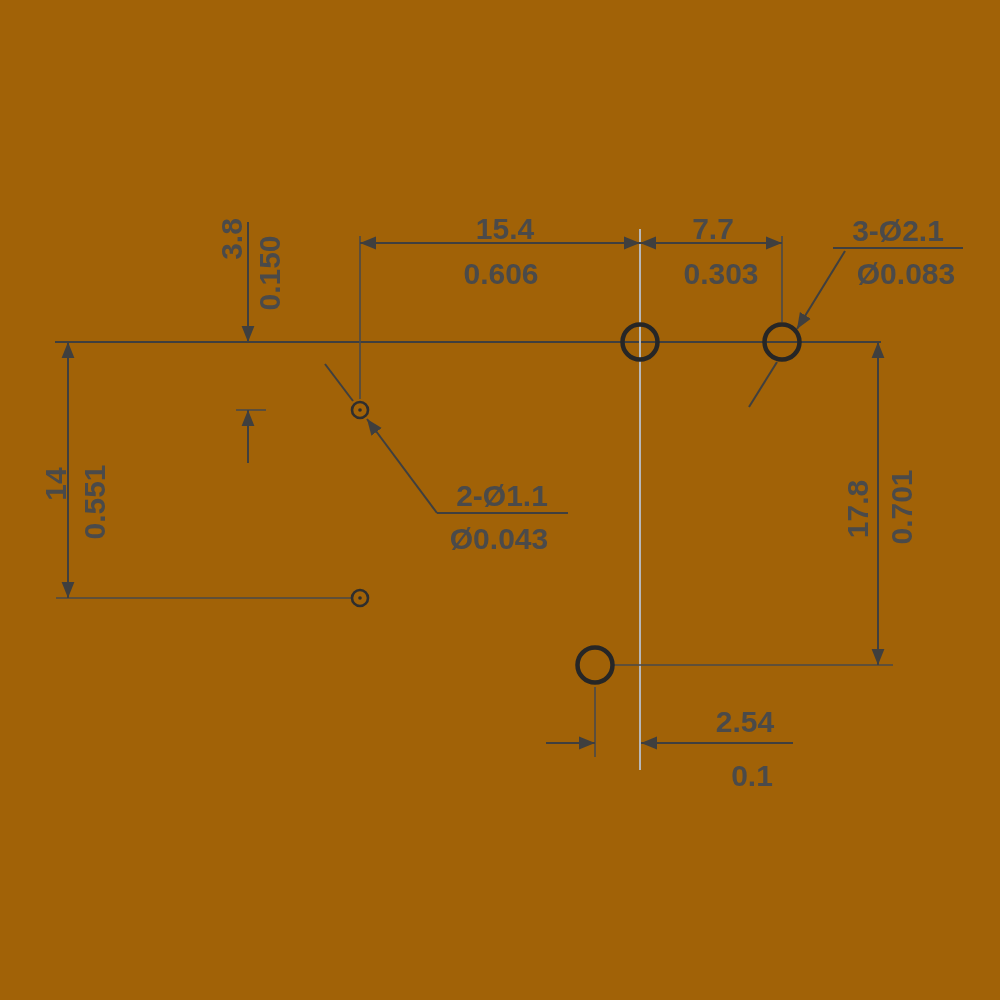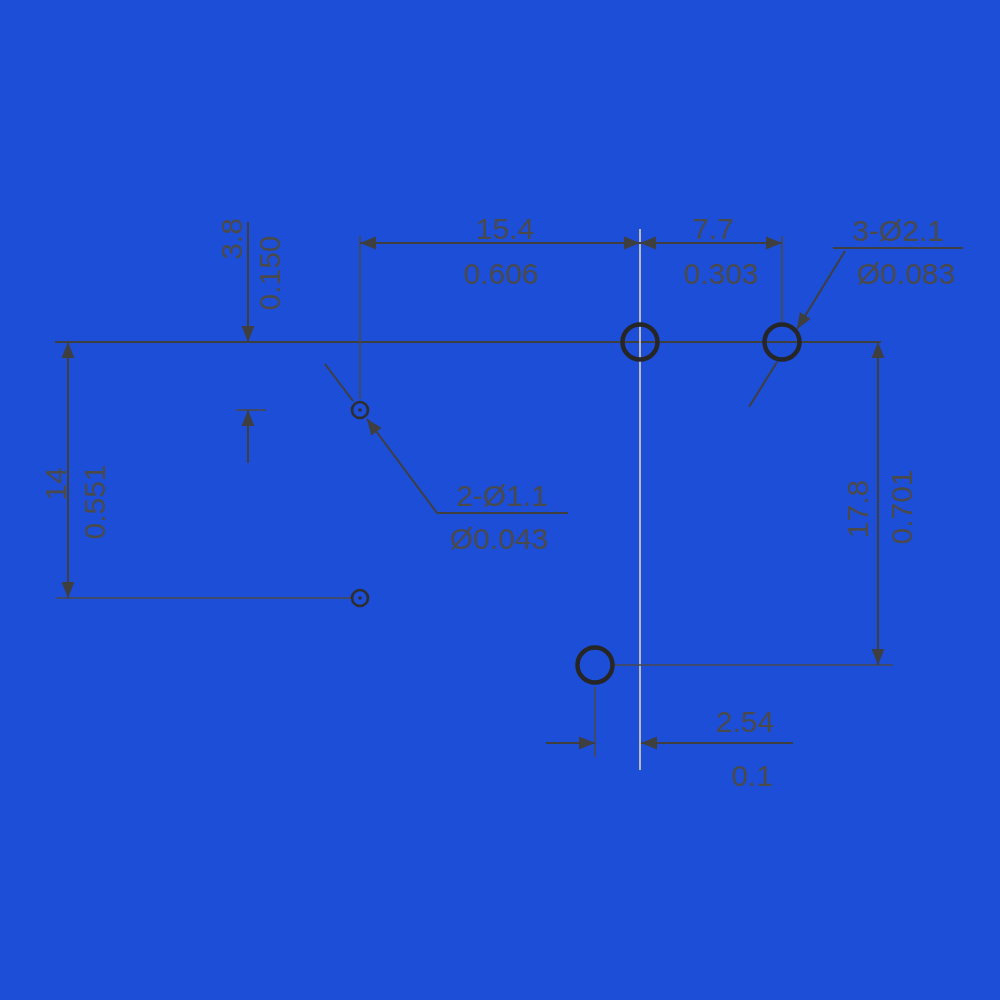--- a/index.html
+++ b/index.html
@@ -7,21 +7,22 @@
     padding: 0;
     background: #ffffff;
     width: 1000px;
     height: 1000px;
     overflow: hidden;
   }
   .stage {
     position: relative;
     width: 1000px;
     height: 1000px;
-    background: #1d4ed8;
+    background: #a16207;
+    font-weight: bold;
   }
   svg { display: block; }
   .ln   { stroke: #3f3f3f; stroke-width: 2;   fill: none; }
   .ext  { stroke: #4a4a4a; stroke-width: 1.6; fill: none; }
   .cl   { stroke: #b8b8b8; stroke-width: 2;   fill: none; }
   .hole { stroke: #262626; stroke-width: 4.5; fill: none; }
   .pin  { stroke: #2e2e2e; stroke-width: 2.6; fill: none; }
   .dot  { fill: #2e2e2e; stroke: none; }
   .t {
     font-family: "Liberation Sans", "DejaVu Sans", sans-serif;

